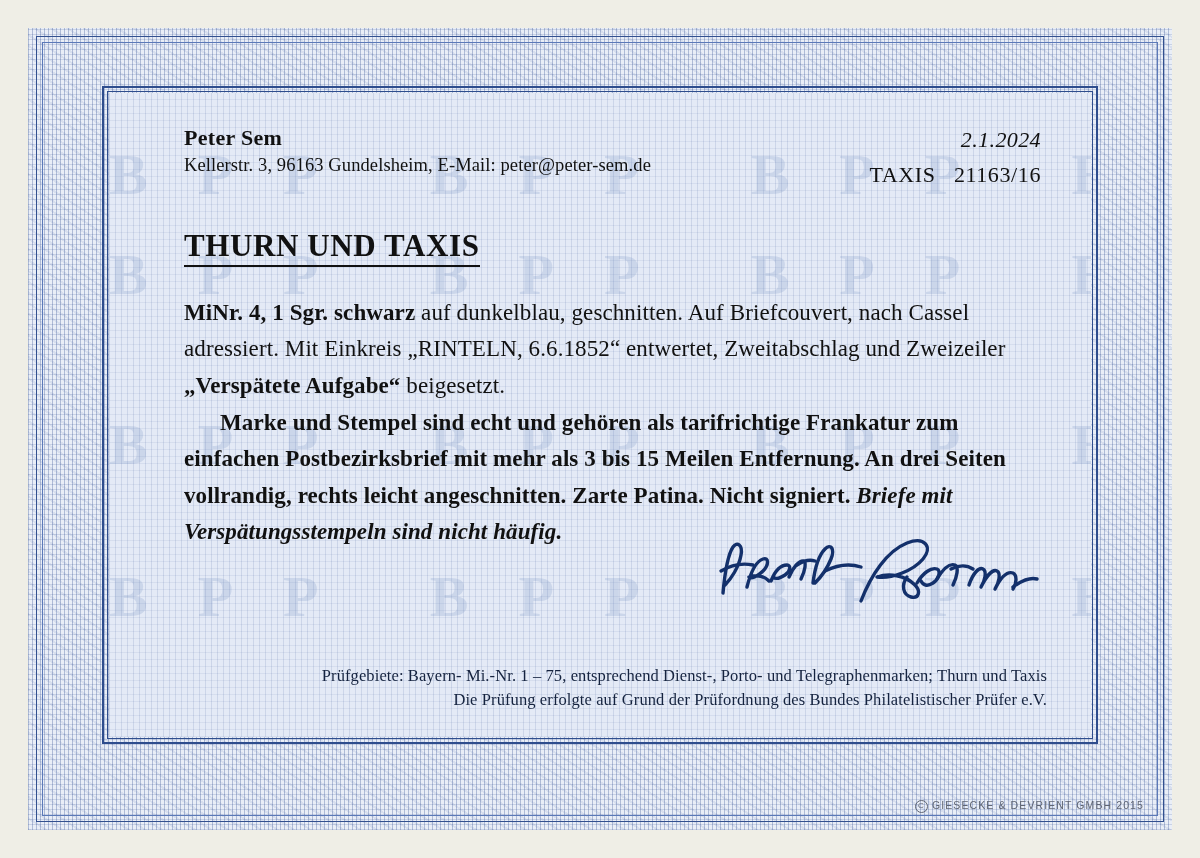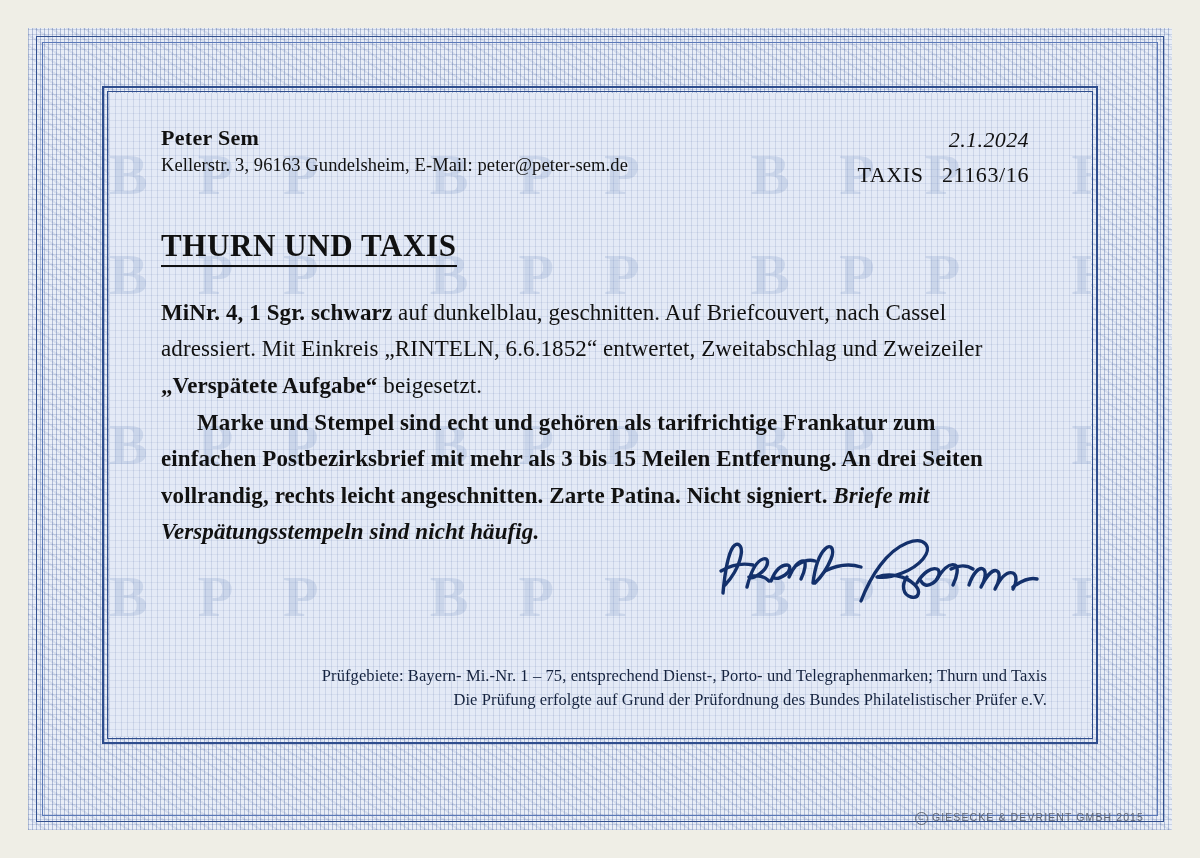--- a/index.html
+++ b/index.html
@@ -105,23 +105,24 @@
     text-align: center;
   }
   .wm1 { top: 48px; }
   .wm2 { top: 148px; }
   .wm3 { top: 318px; }
   .wm4 { top: 470px; }
 
   .content {
     position: absolute;
     inset: 0;
-    padding: 32px 56px 0 52px;
+    padding: 32px 44px 0 52px;
     box-sizing: border-box;
     color: #111;
+    margin-left: 23px;
   }
 
   
   .header {
     display: flex;
     justify-content: space-between;
     align-items: flex-start;
   }
   .expert-name {
     font-size: 22px;
@@ -197,21 +198,21 @@
     font-size: 16.5px;
     line-height: 1.5;
     letter-spacing: 0.1px;
     color: #15233f;
   }
 
   
   .copyright {
     position: absolute;
     right: 28px;
-    bottom: 5px;
+    bottom: 17px;
     font-size: 10.5px;
     letter-spacing: 1.1px;
     color: #5e6472;
     font-family: "Liberation Sans", sans-serif;
     white-space: nowrap;
   }
   .copyright .csym {
     display: inline-block;
     border: 1px solid #5e6472;
     border-radius: 50%;

